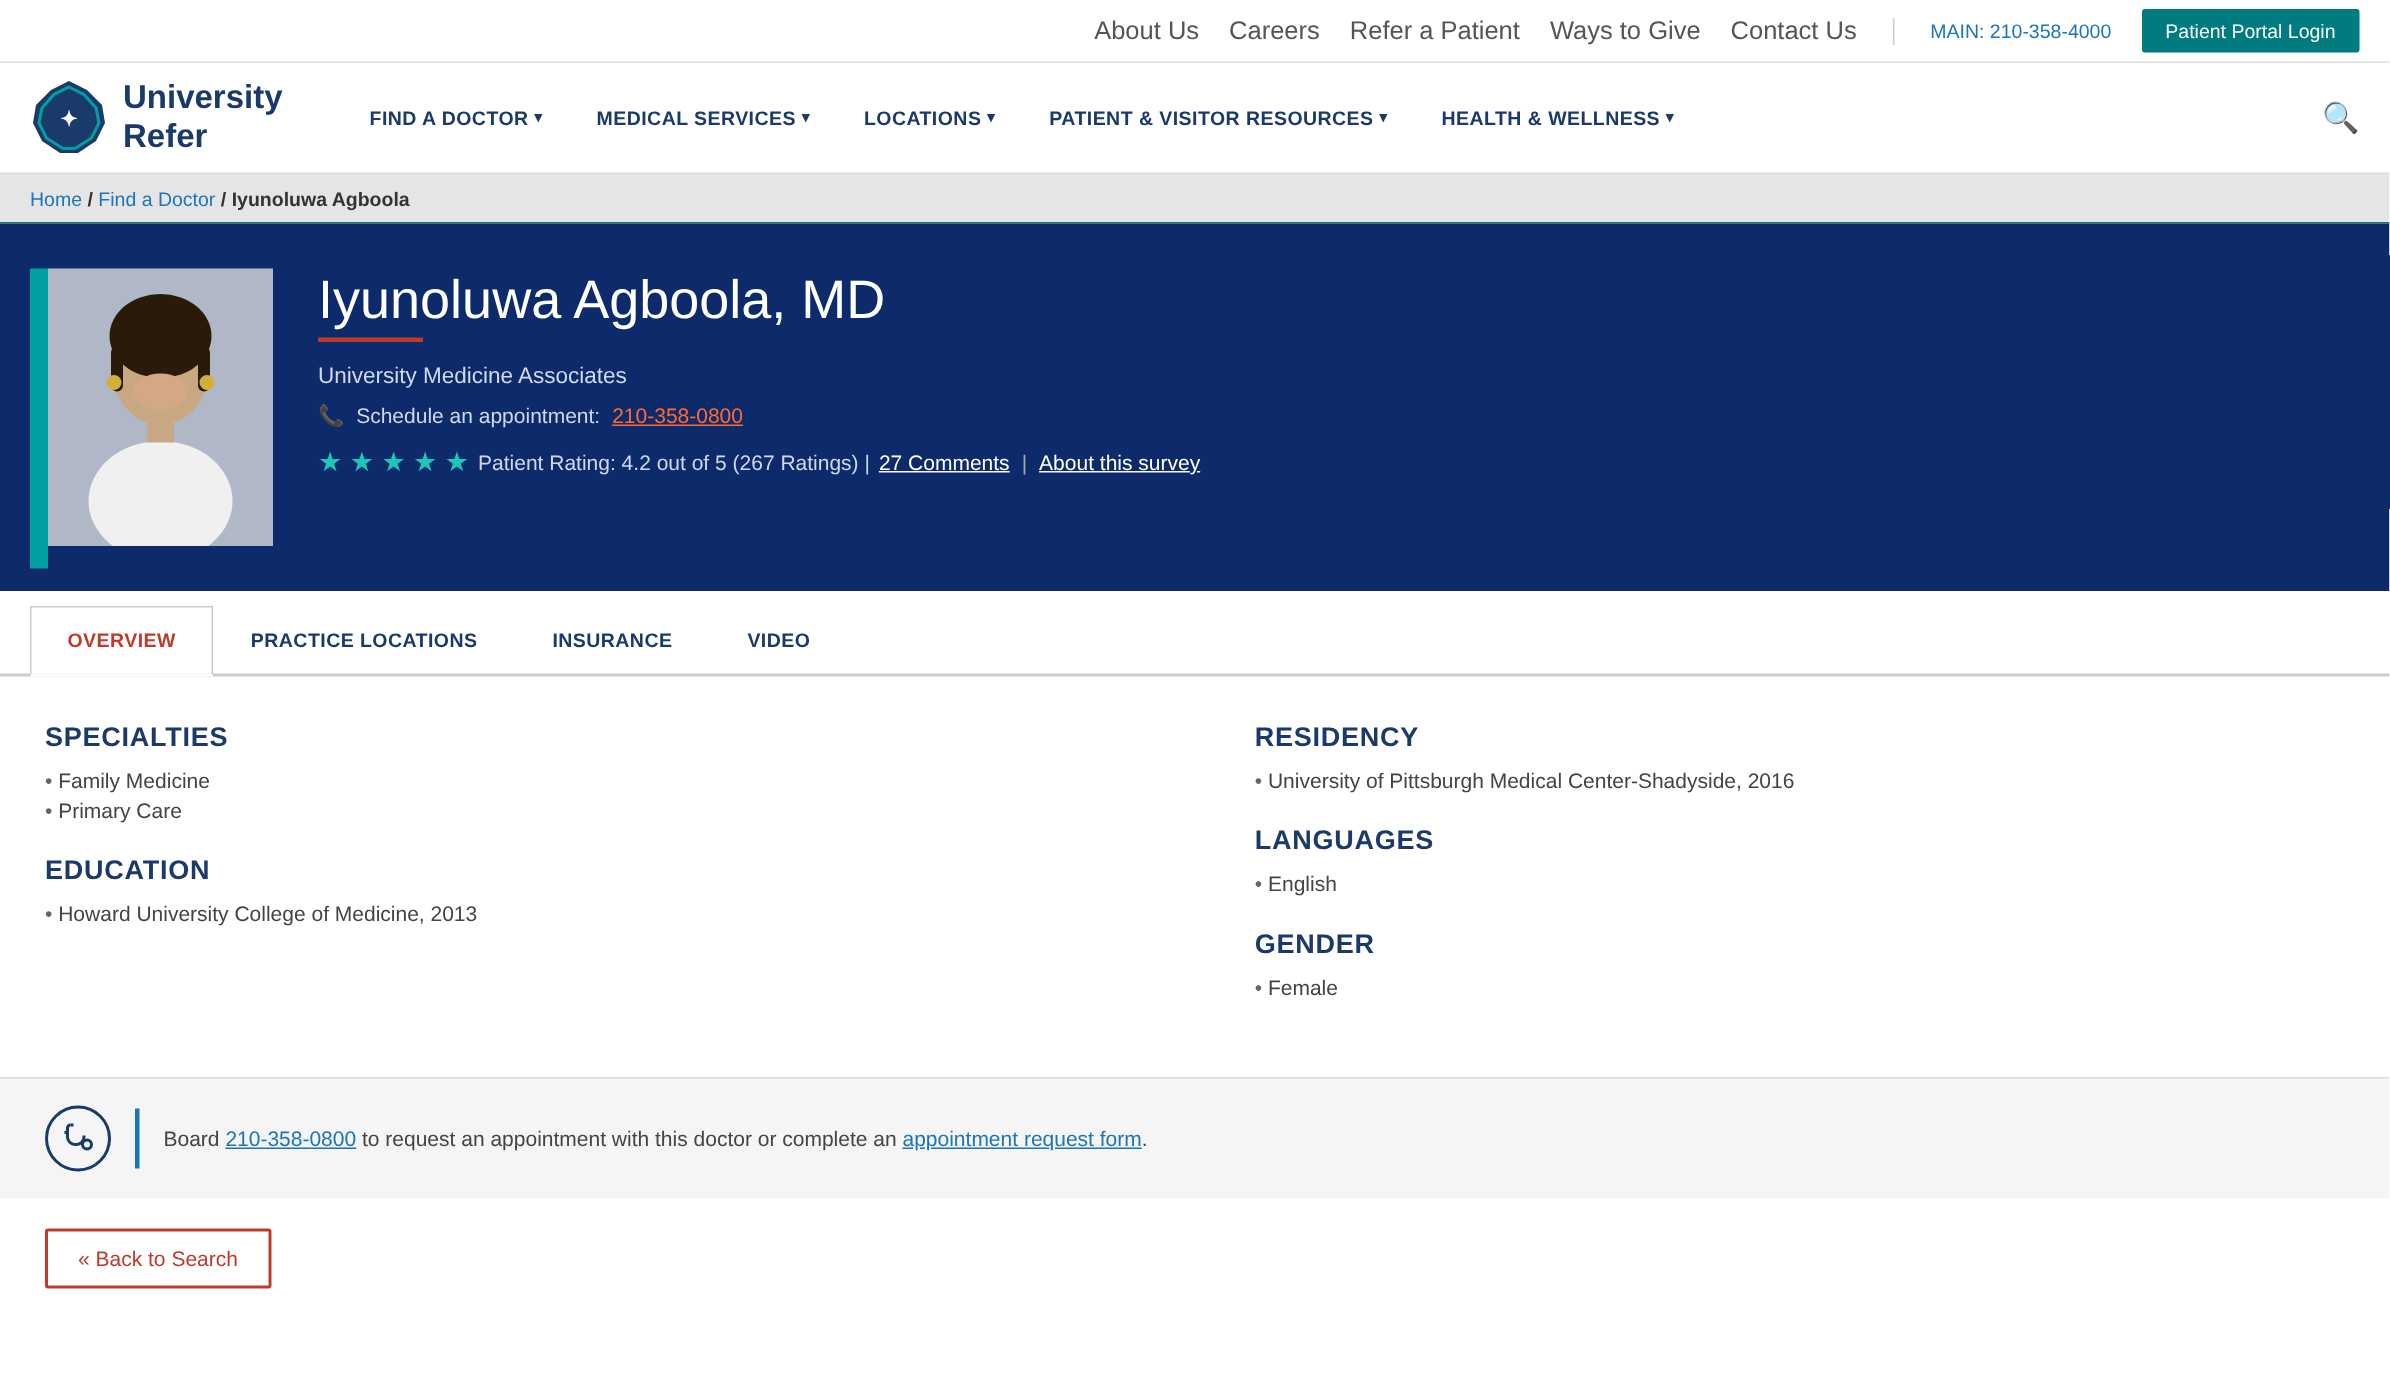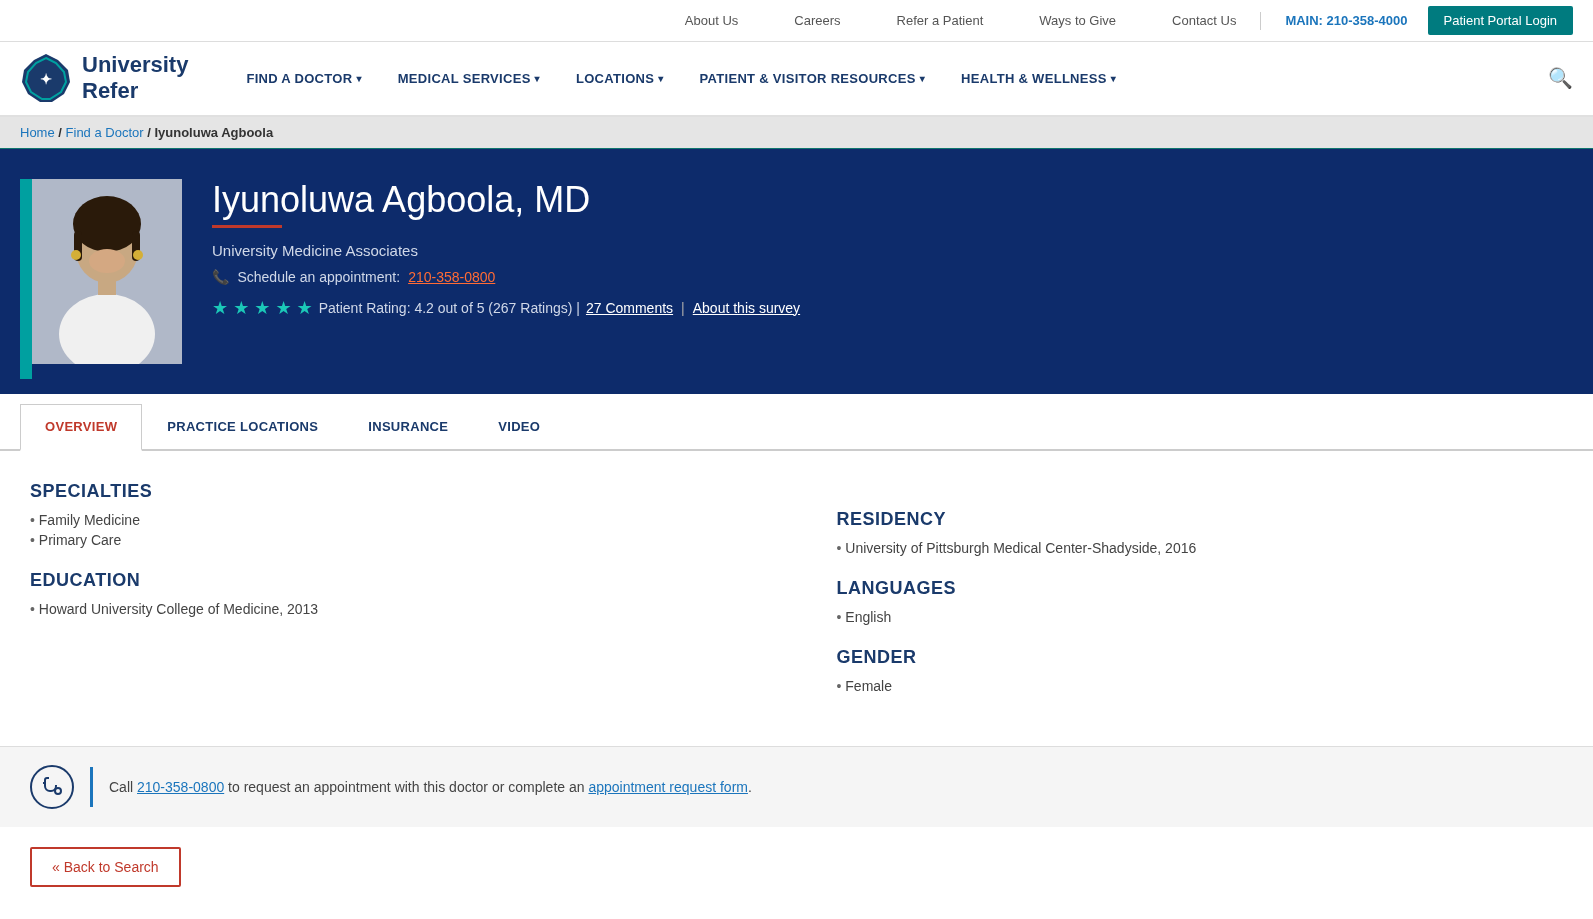--- a/index.html
+++ b/index.html
@@ -11,27 +11,26 @@
       border-bottom: 1px solid #ddd;
       padding: 6px 20px;
       display: flex;
       justify-content: flex-end;
       align-items: center;
       gap: 20px;
     }
     .utility-bar a {
       color: #555;
       text-decoration: none;
-      font-size: 13px;
-      margin-left: 36px;
+      font-size: 17px;
     }
     .utility-divider { width: 1px; height: 18px; background: #ccc; margin: 0 4px; }
     .main-phone {
       font-size: 13px;
-      font-weight: bold;
+      font-weight: normal;
       color: #1a3a6b;
     }
     .main-phone span { color: #1b75bc; }
     .patient-portal-btn {
       background: #007b7f;
       color: #fff;
       border: none;
       padding: 7px 16px;
       font-size: 13px;
       cursor: pointer;
@@ -206,21 +205,21 @@
       color: #c0392b;
     }
 
     
     .overview-section {
       padding: 30px 30px;
       display: flex;
       gap: 80px;
     }
     .overview-left { flex: 1; }
-    .overview-right { flex: 1; margin-top: 28px; }
+    .overview-right { flex: 1; }
     .info-heading {
       font-size: 18px;
       font-weight: bold;
       color: #1a3a6b;
       text-transform: uppercase;
       margin-bottom: 8px;
       letter-spacing: 0.5px;
     }
     .info-list {
       list-style: none;
@@ -429,21 +428,21 @@
   <div class="appt-cta-icon">
     <svg viewBox="0 0 24 24" width="24" height="24" fill="none" stroke="#1a3a6b" stroke-width="2">
       <circle cx="18" cy="16" r="3"></circle>
       <path d="M7 3a2 2 0 0 0-2 2v6a5 5 0 0 0 5 5h1a5 5 0 0 0 5-5v-1"></path>
       <path d="M5 8H3"></path>
       <path d="M9 3H7"></path>
     </svg>
   </div>
   <div class="appt-cta-divider"></div>
   <span>
-    <span>Call</span>
+    <span>Board</span>
     <a class="cta-link">210-358-0800</a>
     <span>to request an appointment with this doctor or complete an</span>
     <a class="cta-link">appointment request form</a><span>.</span>
   </span>
 </div>
 
 <div class="back-search-area">
   <button class="back-btn">« Back to Search</button>
 </div>
 

